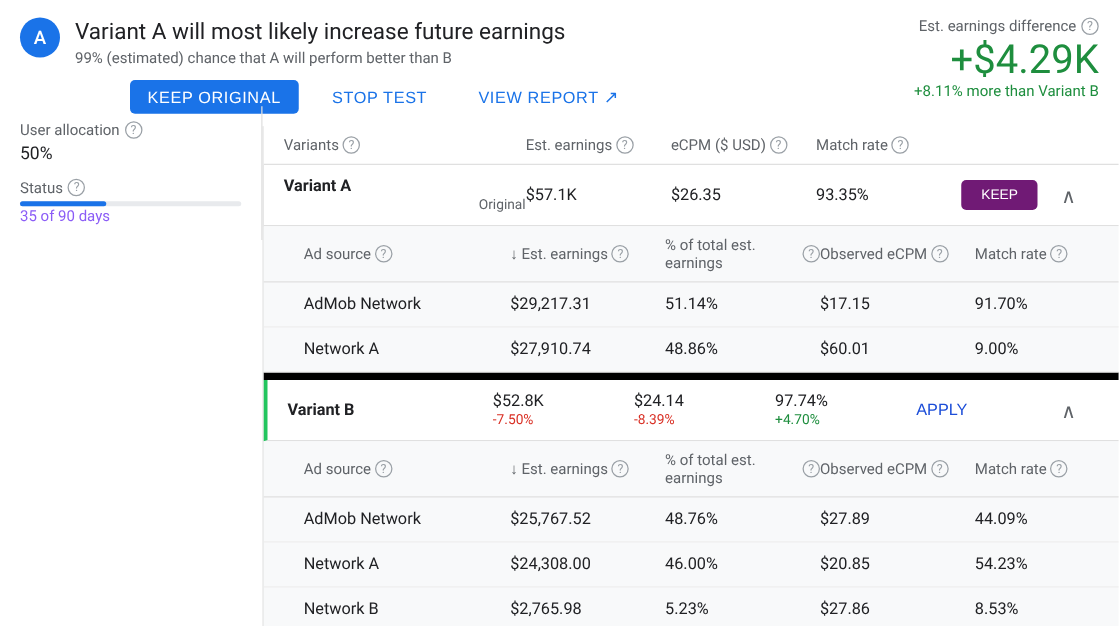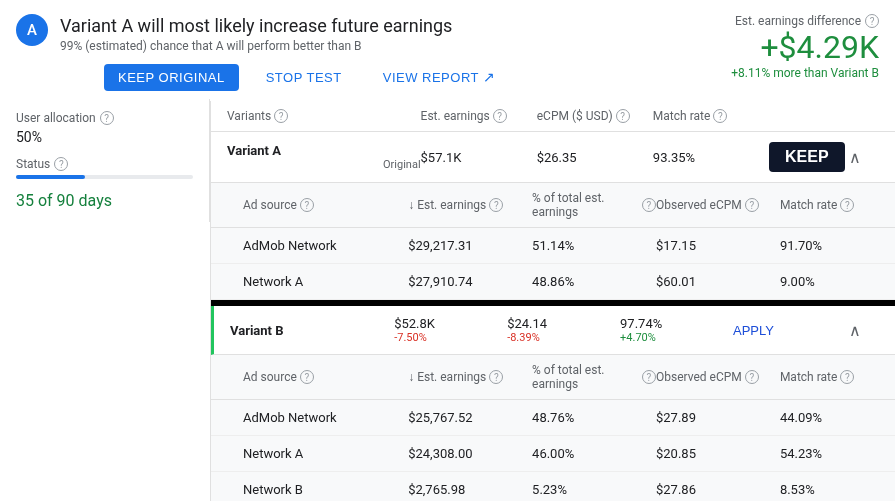--- a/index.html
+++ b/index.html
@@ -14,41 +14,41 @@
     .btn-keep { background: #1a73e8; color: white; border: none; padding: 6px 14px; border-radius: 4px; font-size: 13px; font-weight: 500; cursor: pointer; letter-spacing: 0.5px; }
     .btn-stop { background: none; border: none; color: #1a73e8; font-size: 13px; font-weight: 500; cursor: pointer; padding: 6px 14px; letter-spacing: 0.5px; }
     .btn-view { background: none; border: none; color: #1a73e8; font-size: 13px; font-weight: 500; cursor: pointer; padding: 6px 14px; letter-spacing: 0.5px; display: flex; align-items: center; gap: 4px; }
     .external-icon { font-size: 14px; }
 
     .top-right { text-align: right; }
     .est-label { font-size: 12px; color: #5f6368; display: flex; align-items: flex-end; gap: 4px; justify-content: flex-end; }
     .earnings-value { font-size: 32px; font-weight: 400; color: #1e8e3e; line-height: 1.2; }
     .earnings-sub { font-size: 12px; color: #1e8e3e; }
 
-    .left-panel { position: absolute; left: 0; top: 99px; width: 210px; padding: 12px 16px; border-right: 1px solid #e0e0e0; }
+    .left-panel { position: absolute; left: 0; top: 85px; width: 210px; padding: 12px 16px; border-right: 1px solid #e0e0e0; }
     .panel-label { font-size: 12px; color: #5f6368; display: flex; align-items: center; gap: 4px; margin-bottom: 4px; }
     .panel-value { font-size: 14px; font-weight: 400; color: #202124; margin-bottom: 12px; }
     .progress-bar-bg { height: 4px; background: #e8eaed; border-radius: 2px; margin-top: 4px; width: 100%; }
     .progress-bar-fill { height: 4px; background: #1a73e8; border-radius: 2px; width: 39%; }
-    .days-label { font-size: 16px; color: #15803d; margin-top: 12px; }
+    .days-label { font-size: 12px; color: #8b5cf6; margin-top: 1px; }
 
     .main-table-area { margin-left: 210px; border-left: 1px solid #e0e0e0; }
     
     .table-header { display: grid; grid-template-columns: 2fr 1.2fr 1.2fr 1.2fr 80px 30px; padding: 8px 16px; border-bottom: 1px solid #e0e0e0; background: #fff; align-items: center; }
     .col-header { font-size: 12px; color: #5f6368; display: flex; align-items: center; gap: 3px; }
 
     .variant-row { display: grid; grid-template-columns: 2fr 1.2fr 1.2fr 1.2fr 80px 30px; padding: 10px 16px; align-items: center; border-bottom: 1px solid #e0e0e0; }
     .variant-name { font-size: 13px; font-weight: 700; color: #202124; }
     .variant-badge { font-size: 11px; color: #5f6368; font-weight: 400; text-align: right; }
     .variant-row.variant-b { border-left: 3px solid #22c55e; gap: 36px; }
     .cell-value { font-size: 13px; color: #202124; }
     .cell-negative { font-size: 11px; color: #d93025; }
     .cell-positive { font-size: 11px; color: #1e8e3e; }
     
-    .btn-keep-sm { background: #0f172a; color: white; border: none; padding: 6px 16px; border-radius: 4px; font-size: 16px; font-weight: 700; cursor: pointer; }
+    .btn-keep-sm { background: #701a75; color: white; border: none; padding: 6px 16px; border-radius: 4px; font-size: 11px; font-weight: 400; cursor: pointer; }
     .btn-apply { background: none; border: none; color: #1d4ed8; font-size: 13px; font-weight: 500; cursor: pointer; }
     .chevron { color: #5f6368; font-size: 16px; cursor: pointer; }
 
     .sub-table { background: #f8f9fa; border-bottom: 6px solid #000000; }
     .sub-table-header { display: grid; grid-template-columns: 2fr 1.5fr 1.5fr 1.5fr 1.2fr; padding: 8px 16px 8px 32px; align-items: center; border-bottom: 1px solid #e0e0e0; }
     .sub-table-row { display: grid; grid-template-columns: 2fr 1.5fr 1.5fr 1.5fr 1.2fr; padding: 10px 16px 10px 32px; align-items: center; border-bottom: 1px solid #eeeeee; }
     .sub-col-header { font-size: 12px; color: #5f6368; display: flex; align-items: center; gap: 3px; }
     .sub-cell { font-size: 13px; color: #202124; }
 
     .help-icon { width: 14px; height: 14px; border-radius: 50%; border: 1px solid #9aa0a6; color: #9aa0a6; font-size: 10px; display: inline-flex; align-items: center; justify-content: center; cursor: pointer; flex-shrink: 0; }

